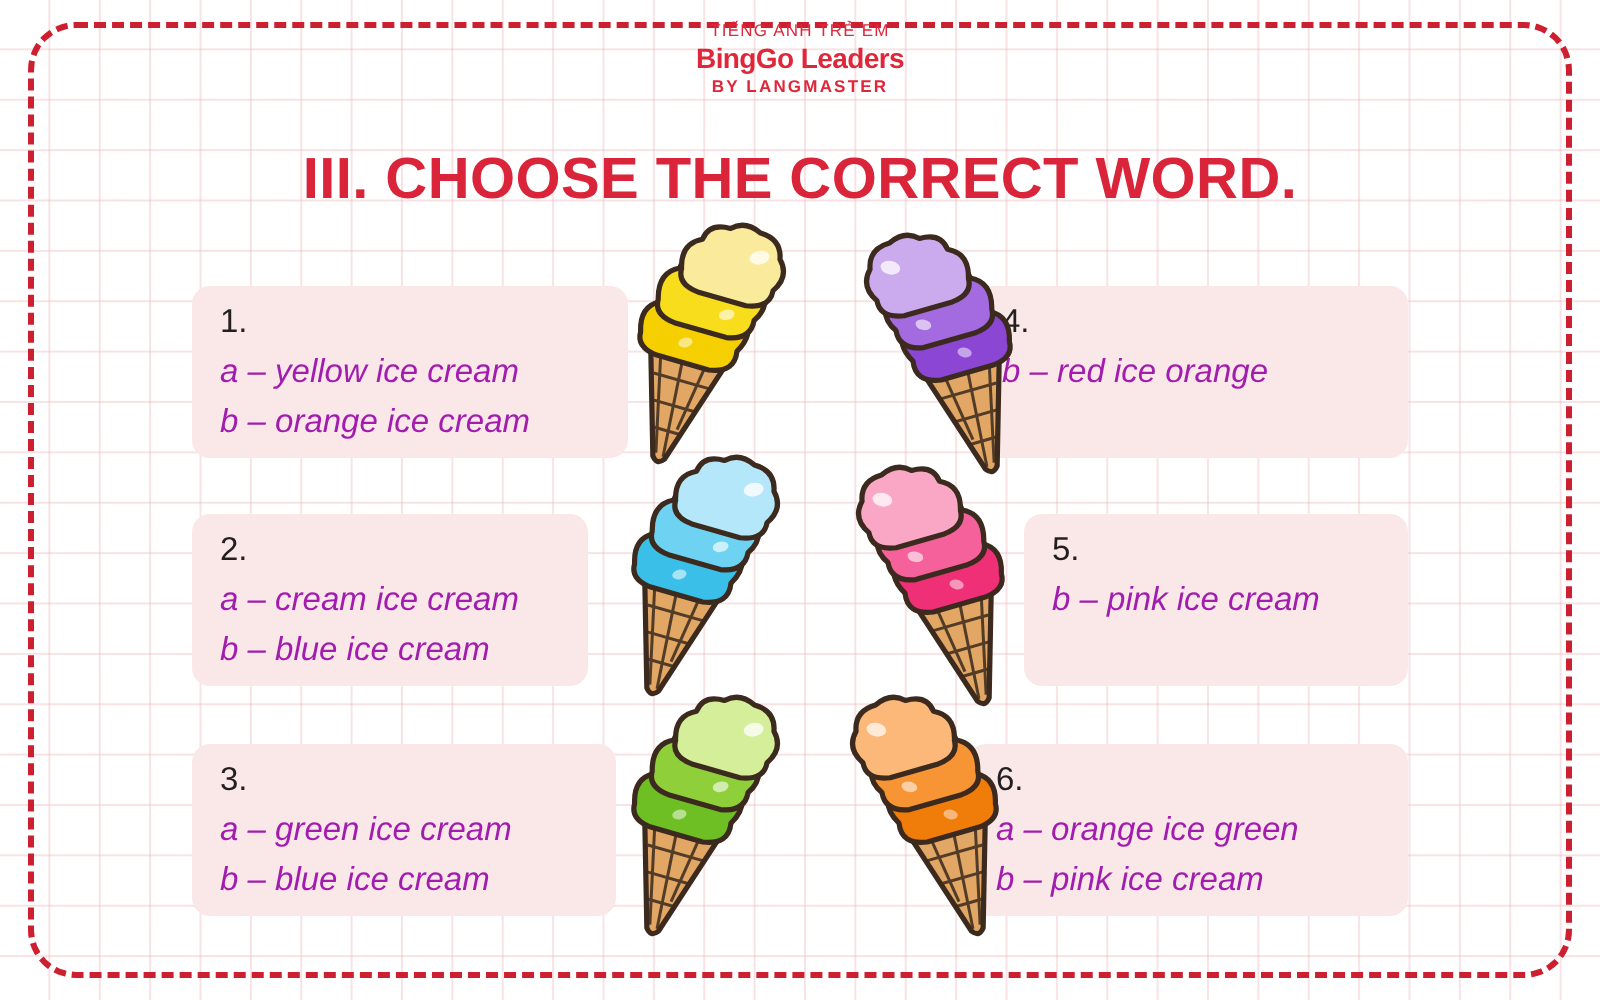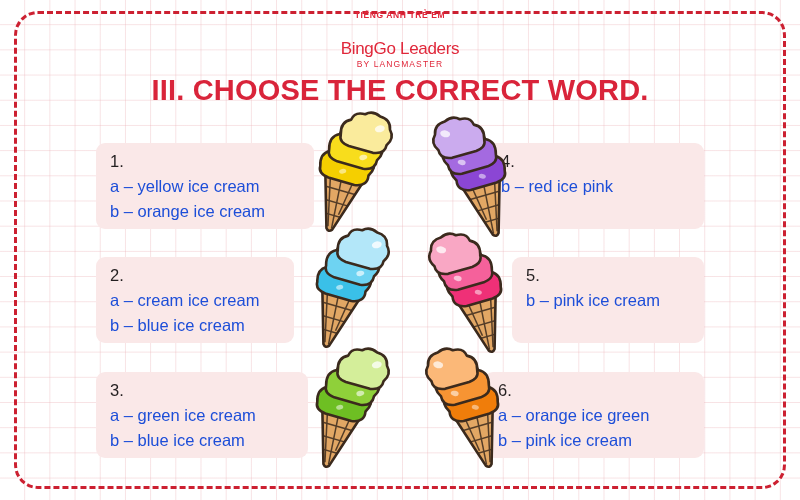--- a/index.html
+++ b/index.html
@@ -45,37 +45,37 @@
     position: absolute;
     left: 0;
     top: 11px;
     width: 800px;
     text-align: center;
     line-height: 1;
   }
   #logo .l1 {
     display: block;
     font-size: 8.5px;
-    font-weight: bold;
+    font-weight: normal;
     letter-spacing: 0.6px;
     color: #e0273a;
-    margin-bottom: 20px;
+    margin-bottom: 2px;
   }
   #logo .l2 {
     display: block;
-    font-size: 17px;
-    font-weight: normal;
+    font-size: 14px;
+    font-weight: bold;
     letter-spacing: -0.3px;
     color: #e0273a;
     margin-bottom: 3px;
   }
   #logo .l3 {
     display: block;
     font-size: 8.5px;
-    font-weight: normal;
+    font-weight: bold;
     letter-spacing: 1.1px;
     color: #e0273a;
   }
 
   
   #title {
     position: absolute;
     left: 0;
     top: 74px;
     width: 800px;
@@ -105,23 +105,24 @@
   .q-right { right: 0; }
 
   .q-num {
     font-size: 16.5px;
     color: #231f20;
     line-height: 1.15;
     margin-bottom: 3px;
   }
   .q-opt {
     font-size: 16.5px;
-    color: #1d4ed8;
+    color: #a21caf;
     line-height: 1.52;
     white-space: nowrap;
+    font-style: italic;
   }
 
   
   .cone-wrap {
     position: absolute;
     width: 110px;
     height: 125px;
     pointer-events: none;
   }
   .cone-wrap svg { display: block; }
@@ -143,21 +144,21 @@
   <div id="title">III. CHOOSE THE CORRECT WORD.</div>
 
   <div class="q-row" style="left:96px; top:143px; width:608px;">
     <div class="q-box q-left" style="width:218px;">
       <div class="q-num">1.</div>
       <div class="q-opt">a – yellow ice cream</div>
       <div class="q-opt">b – orange ice cream</div>
     </div>
     <div class="q-box q-right" style="width:217px;">
       <div class="q-num">4.</div>
-      <div class="q-opt">b – red ice pink</div>
+      <div class="q-opt">b – red ice orange</div>
     </div>
   </div>
 
   <div class="cone-wrap" style="left:287px; top:108px;">
     <svg width="110" height="125" viewBox="0 0 110 125">
       <g transform="rotate(16 55 62)">
         <path d="M40 70 L78 70 L62 122 Q59 126 56 122 Z" fill="#e2a764" stroke="#3b2a1d" stroke-width="2.6" stroke-linejoin="round"></path>
         <g stroke="#3b2a1d" stroke-width="1.5" opacity="0.85">
           <line x1="45" y1="82" x2="74" y2="82"></line>
           <line x1="48" y1="95" x2="70" y2="95"></line>

